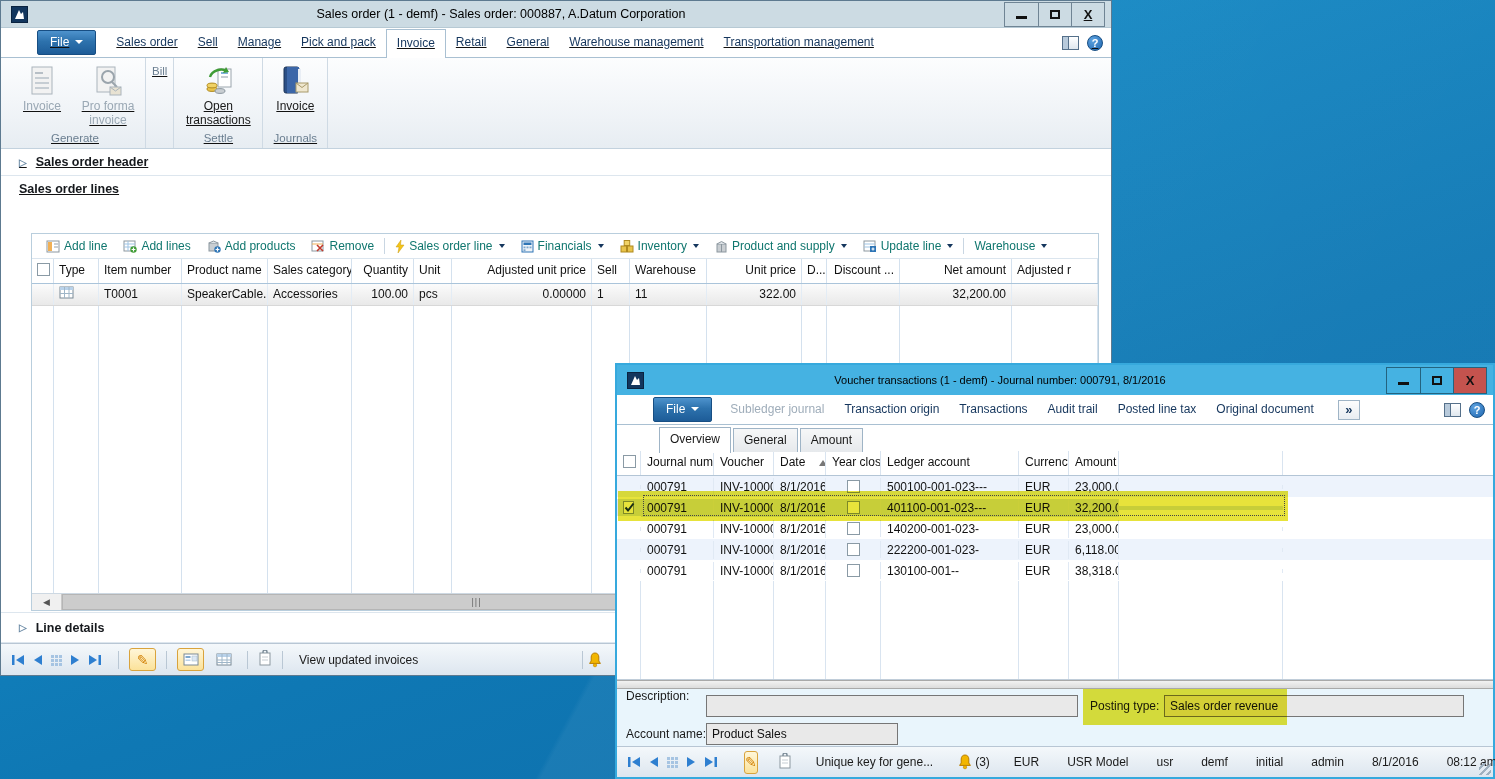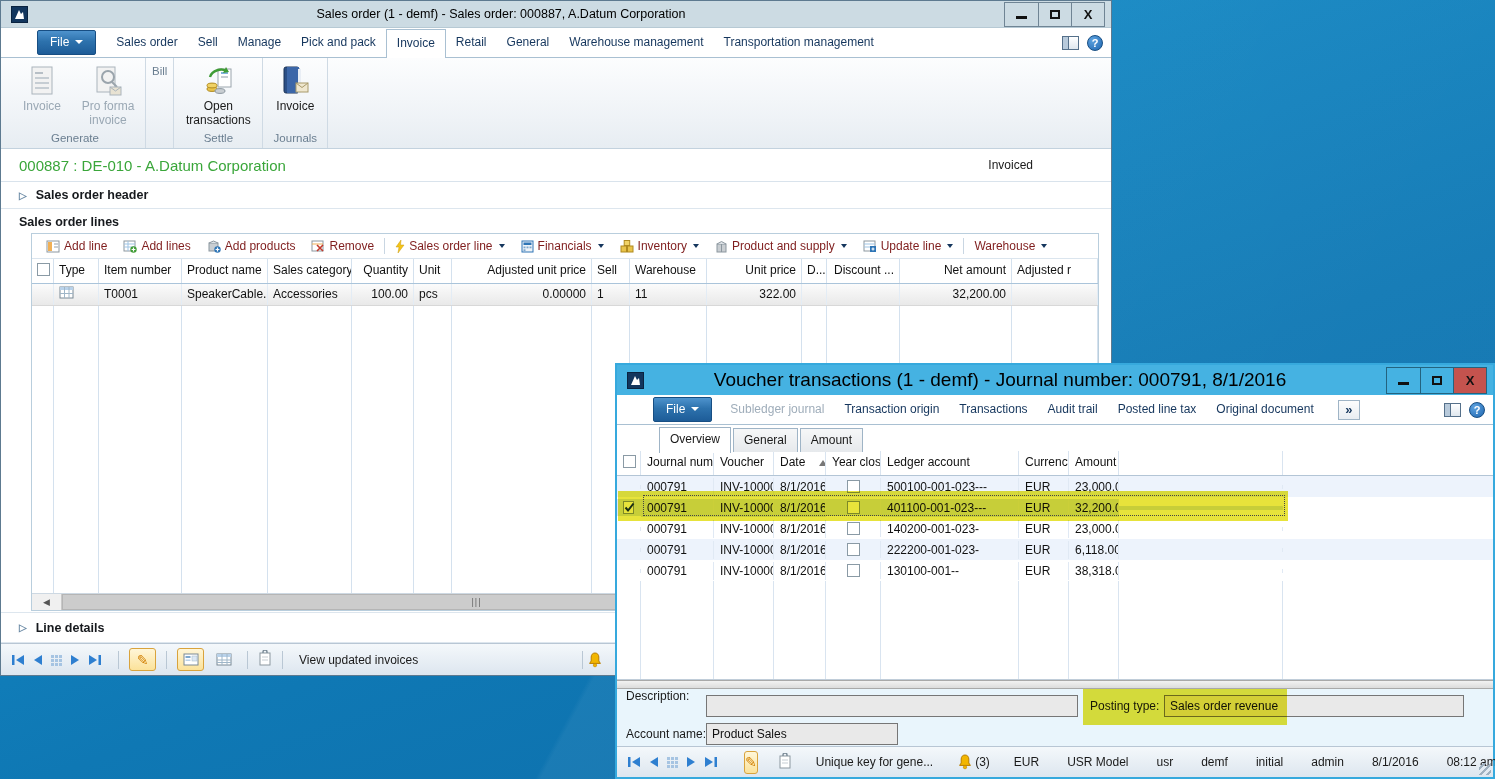--- a/index.html
+++ b/index.html
@@ -58,21 +58,21 @@
   .recheader { height:33px; display:flex; align-items:center; padding:0 18px; border-bottom:1px solid #d9e3ec; background:#fff; }
   .rectitle { color:#3aa63a; font-size:15px; }
   .recstatus { margin-left:auto; margin-right:60px; color:#1a1a1a; font-size:12px; }
   .sechdr { height:27px; display:flex; align-items:center; gap:9px; padding:0 10px 0 18px; border-bottom:1px solid #dde6ee; background:#fff; font-weight:bold; font-size:12.5px; color:#16191d; }
   .sechdr .tri { color:#6b8aa5; font-size:10px; }
   .lineslabel { height:24px; display:flex; align-items:flex-end; padding:0 0 4px 18px; font-weight:bold; font-size:12.5px; color:#16191d; }
 
   
   .linesbox { position:absolute; left:30px; right:12px; top:232px; bottom:64px; border:1px solid #b9cedd; background:#fff; display:flex; flex-direction:column; }
   .ltoolbar { display:flex; align-items:center; gap:0; height:25px; border-bottom:1px solid #dbe5ee; padding:0 6px; }
-  .tbtn { display:flex; align-items:center; gap:4px; color:#7f1d1d; padding:0 8px; white-space:nowrap; height:100%; }
+  .tbtn { display:flex; align-items:center; gap:4px; color:#0f766e; padding:0 8px; white-space:nowrap; height:100%; }
   .tsep { width:1px; height:16px; background:#c9d6e2; margin:0 2px; }
   .dd-arrow { border-top:4px solid #15365d; border-left:3.5px solid transparent; border-right:3.5px solid transparent; width:0; height:0; margin-left:2px; }
 
   .sgrid { flex:1; display:flex; flex-direction:column; position:relative; overflow:hidden; }
   .sgr { display:grid; grid-template-columns:22px 45px 83px 86px 84px 62px 38px 140px 38px 77px 95px 25px 73px 112px 1fr; }
   .sgr > div { padding:3px 5px; border-right:1px solid #d4e1ee; white-space:nowrap; overflow:hidden; }
   .shead { border-bottom:1px solid #aac4da; }
   .shead > div { color:#111; padding-top:4px; padding-bottom:4px; }
   .num { text-align:right; }
   .srow > div { border-right:1px solid #e3ecf5; }
@@ -91,27 +91,27 @@
   .editbtn { width:27px; height:23px; border:1px solid #d9a33c; border-radius:3px; background:linear-gradient(#fff6d8,#fbe29a); display:flex; align-items:center; justify-content:center; }
   .pencil { color:#d07e00; font-size:14px; transform:rotate(0deg); }
   .viewbtn { width:27px; height:23px; border:1px solid transparent; border-radius:3px; display:flex; align-items:center; justify-content:center; }
   .viewbtn.on { border-color:#d9a33c; background:linear-gradient(#fff6d8,#fbe29a); }
   .sbmsg { color:#1a1a1a; padding-left:6px; white-space:nowrap; }
   .sbitem { color:#1a1a1a; white-space:nowrap; padding:0 4px; }
   .grip { position:absolute; right:2px; bottom:2px; width:12px; height:12px;
     background:repeating-linear-gradient(135deg, transparent 0 3px, #9fb0bf 3px 5px); }
 
   
-  #sales { left:0; top:0; width:1112px; height:676px; border:1px solid #5d7popup; border:1px solid #5d7a90; }
+  #sales { left:0; top:0; width:1112px; height:676px; border:1px solid #5d7popup; border:1px solid #5d7a90;text-decoration:underline; }
   #sales .titlebar { background:#ccdbe3; border-bottom:1px solid #b6c9d4; }
 
   
   #voucher { left:615px; top:363px; width:880px; height:416px; border:2px solid #36a9dd; z-index:10; }
   #voucher .titlebar { background:#45b2e2; height:30px; }
-  #voucher .titlebar .ttext { font-size:19px; }
+  #voucher .titlebar .ttext { font-size:11px; }
   #voucher .wbtns { border-color:#23637f; }
   #voucher .wbtn { border-color:#23637f; height:25px; }
   #voucher .wbtn.close { background:#c4534e; }
   .vtabs { display:flex; align-items:flex-end; height:27px; padding-left:8px; background:#fff; position:relative;margin-left:34px; }
   .vtabs::after { content:""; position:absolute; left:0; right:0; bottom:0; height:1px; background:#9fb4c6; }
   .vtab { padding:4px 10px 5px; border:1px solid #9fb4c6; border-bottom:none; background:linear-gradient(#f6f7f8,#e6e9ec); margin-right:2px; color:#1a1a1a; position:relative; z-index:1; }
   .vtab.active { background:#fff; z-index:3; padding-bottom:7px; margin-bottom:-1px; }
 
   .vgridwrap { position:absolute; left:0; right:0; top:86px; height:229px; background:#fff; overflow:hidden; border-bottom:1px solid #c0cdd9; }
   .vgr { display:grid; grid-template-columns:24px 73px 60px 52px 55px 138px 50px 50px 164px 1fr; }
@@ -244,24 +244,20 @@
                 <path d="M17 18 l6 4.5 l6 -4.5" fill="none" stroke="#a89a6a"></path>
               </svg>
             <span>Invoice</span>
           </div>
         </div>
         <div class="glabel">Journals</div>
       </div>
       <div style="flex:1"></div>
     </div>
 
-    <div class="recheader">
-      <span class="rectitle">000887 : DE-010 - A.Datum Corporation</span>
-      <span class="recstatus">Invoiced</span>
-    </div>
 
     <div class="sechdr">
       <span class="tri">▷</span>
       <span>Sales order header</span>
     </div>
 
     <div class="lineslabel">
       <span>Sales order lines</span>
     </div>
 

